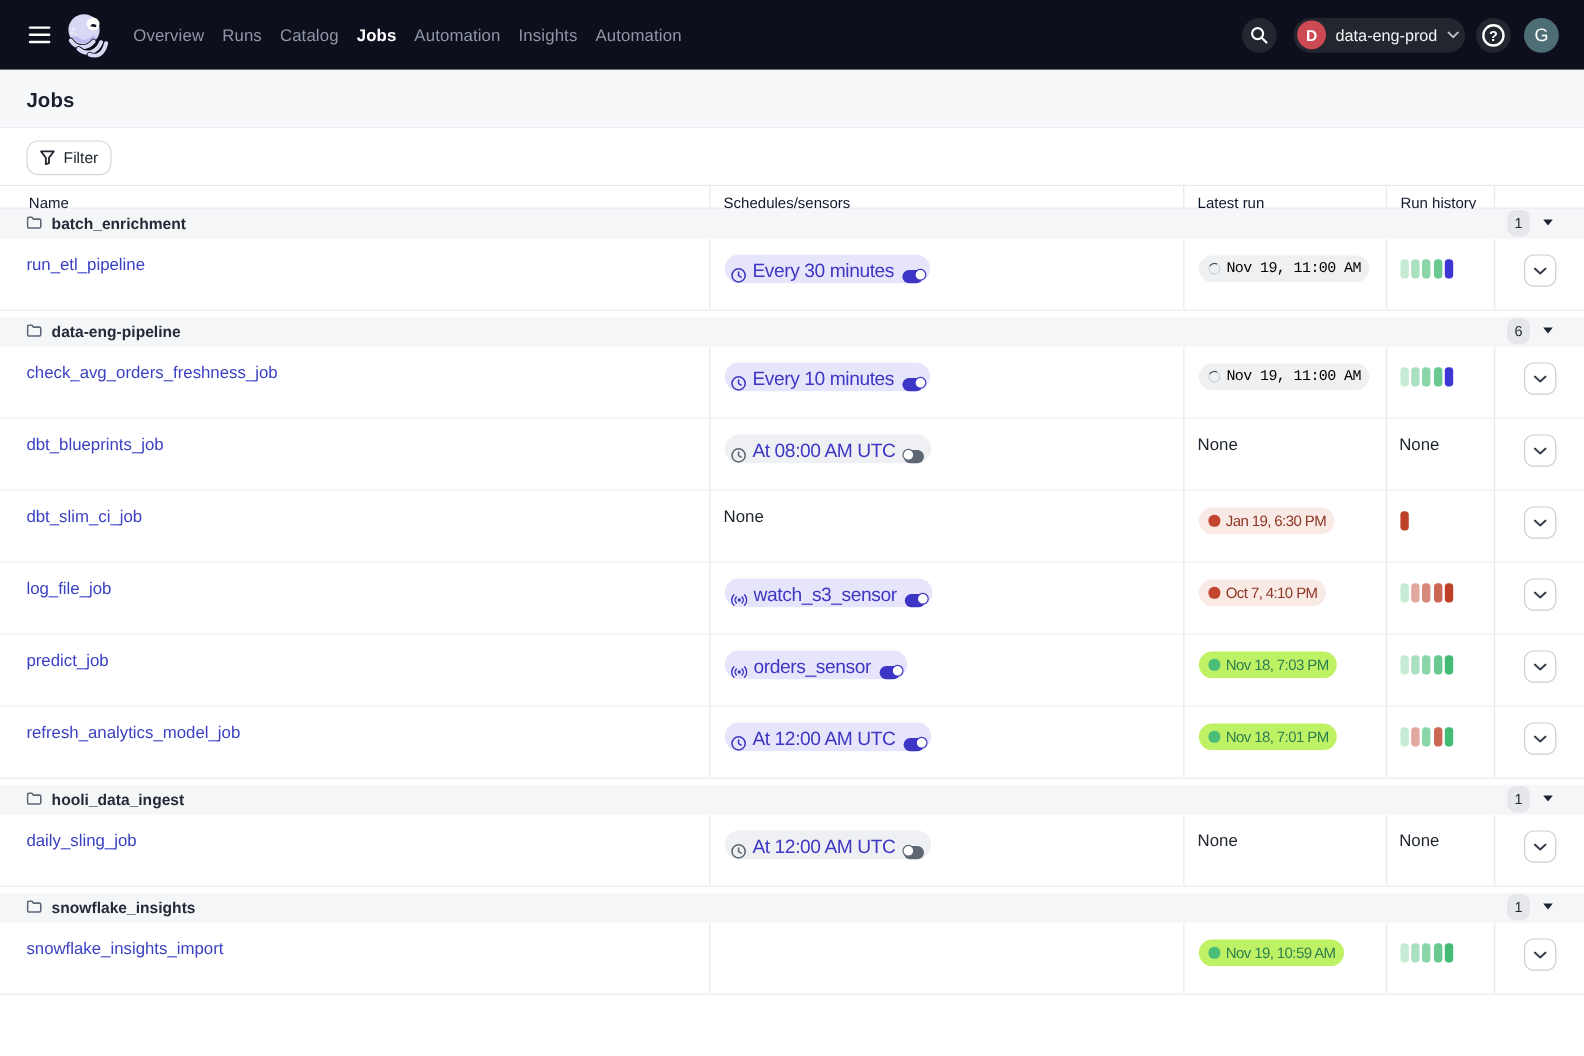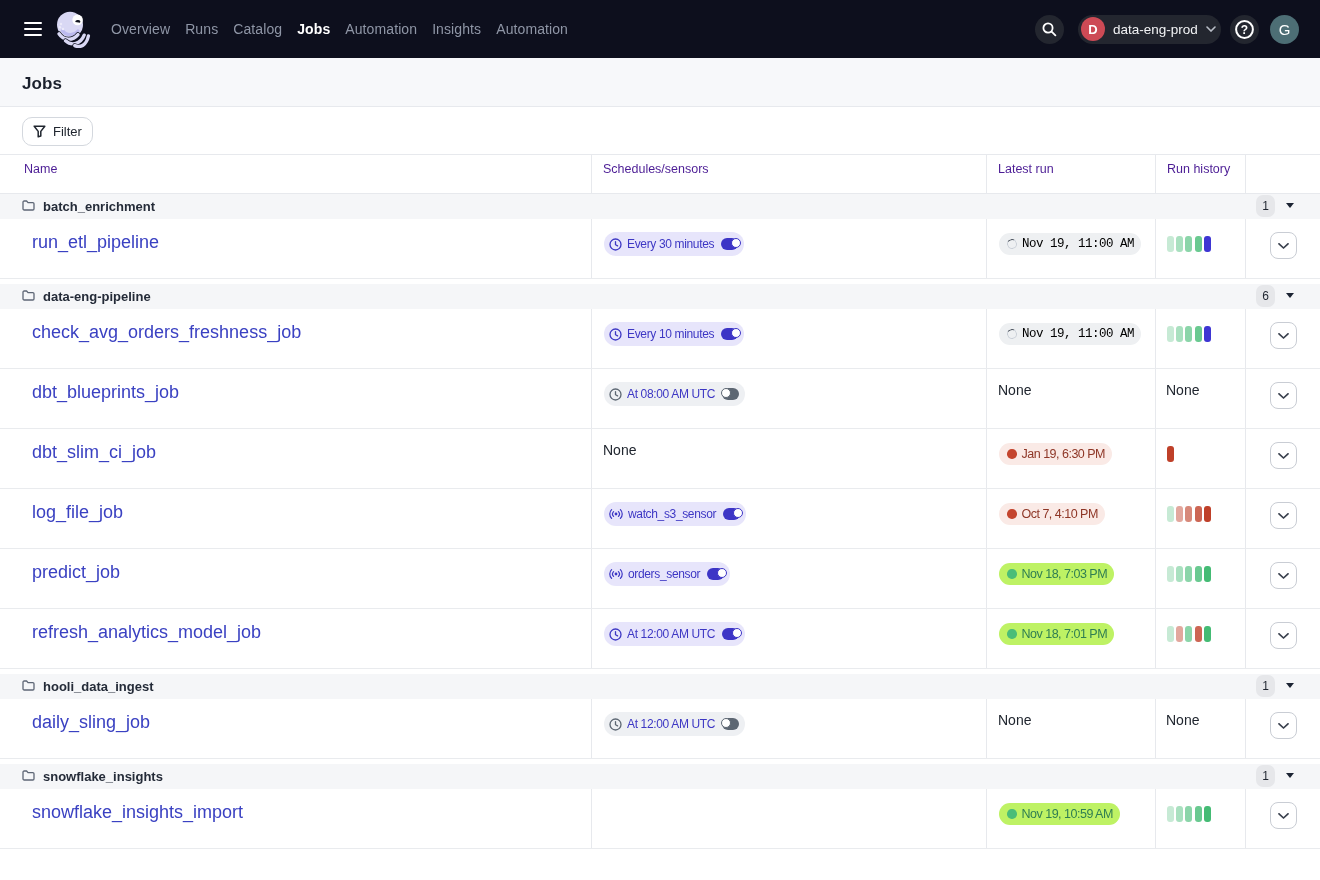--- a/index.html
+++ b/index.html
@@ -21,36 +21,36 @@
 .helpc { margin-right:11px; }
 .avatar { width:29px; height:29px; border-radius:50%; background:#4d6e75; color:#fff; font-size:15px; display:flex; align-items:center; justify-content:center; }
 
 
 .titlebar { height:49px; background:#f7f8fa; border-bottom:1px solid #e7e9ed; display:flex; align-items:center; padding:3px 0 0 22px; }
 .titlebar h1 { font-size:17px; color:#1a202c; font-weight:bold; letter-spacing:.1px; }
 .toolbar { height:47px; background:#fff; position:relative; }
 .filterbtn { position:absolute; left:22px; top:10px; height:29px; border:1px solid #d4d8de; border-radius:10px; background:#fff; display:inline-flex; align-items:center; padding:0 10px; gap:7px; font-size:13px; color:#20262f; }
 
 
-.thead { height:40px; border-top:1px solid #e7e9ed; border-bottom:1px solid #e7e9ed; position:relative; font-size:12px; color:#4c1d95;text-align:right; }
+.thead { height:20px; border-top:1px solid #e7e9ed; border-bottom:1px solid #e7e9ed; position:relative; font-size:12px; color:#0f172a;text-align:right; }
 .thead span { position:absolute; top:7px; font-size:12.5px; }
 .vd { position:absolute; top:0; bottom:0; width:1px; background:#e7e9ed; }
 .group { height:25px; background:#f5f6f8; position:relative; }
 .group .gname { position:absolute; left:43px; top:5px; font-size:13px; font-weight:bold; color:#242b38; }
 .group svg.folder { position:absolute; left:22px; top:6px; }
 .cnt { position:absolute; left:1256px; top:1px; width:19px; height:22px; background:#e6e7ea; border-radius:7px; color:#1f2530; font-size:12px; font-weight:500; display:flex; align-items:center; justify-content:center; }
 .caret { position:absolute; left:1286px; top:9px; width:0; height:0; border-left:4.5px solid transparent; border-right:4.5px solid transparent; border-top:5px solid #1c2433; }
 .gap { height:5px; background:#fff; }
 .row { height:60px; border-bottom:1px solid #e9ebee; position:relative; background:#fff; }
-.jname { position:absolute; left:32px; top:13px; font-size:18px; color:#3a41c2; }
+.jname { position:absolute; left:22px; top:13px; font-size:14px; color:#3a41c2; }
 .none1 { position:absolute; left:998px; top:13px; font-size:14px; color:#20262f; }
 .none2 { position:absolute; left:1166px; top:13px; font-size:14px; color:#20262f; }
 
 
-.sched { position:absolute; left:604px; top:13px; height:24px; border-radius:12px; display:inline-flex; align-items:center; padding:0 3px 0 5px; gap:5px; font-size:12px; letter-spacing:-0.35px; }
+.sched { position:absolute; left:604px; top:13px; height:24px; border-radius:12px; display:inline-flex; align-items:flex-end; padding:0 3px 0 5px; gap:5px; font-size:16px; letter-spacing:-0.35px; }
 .sched.on { background:#e7e5fb; color:#3d37c4; }
 .sched.off { background:#eef0f3; color:#3d37c4; }
 .tgl { width:17px; height:11.5px; border-radius:6px; position:relative; margin-left:2px; margin-right:3px; }
 .tgl.on { background:#3d35c6; }
 .tgl.on i { position:absolute; right:-3px; top:-0.25px; width:10px; height:10px; background:#fff; border:1px solid #3d35c6; border-radius:50%; }
 .tgl.off { background:#5d6773; }
 .tgl.off i { position:absolute; left:-1px; top:-0.25px; width:10px; height:10px; background:#fff; border:1px solid #5d6773; border-radius:50%; }
 
 
 .runpill { position:absolute; left:999px; top:14px; height:22px; border-radius:11px; display:inline-flex; align-items:center; padding:0 7px 0 8px; gap:5px; font-size:12.5px; letter-spacing:-0.5px; }

